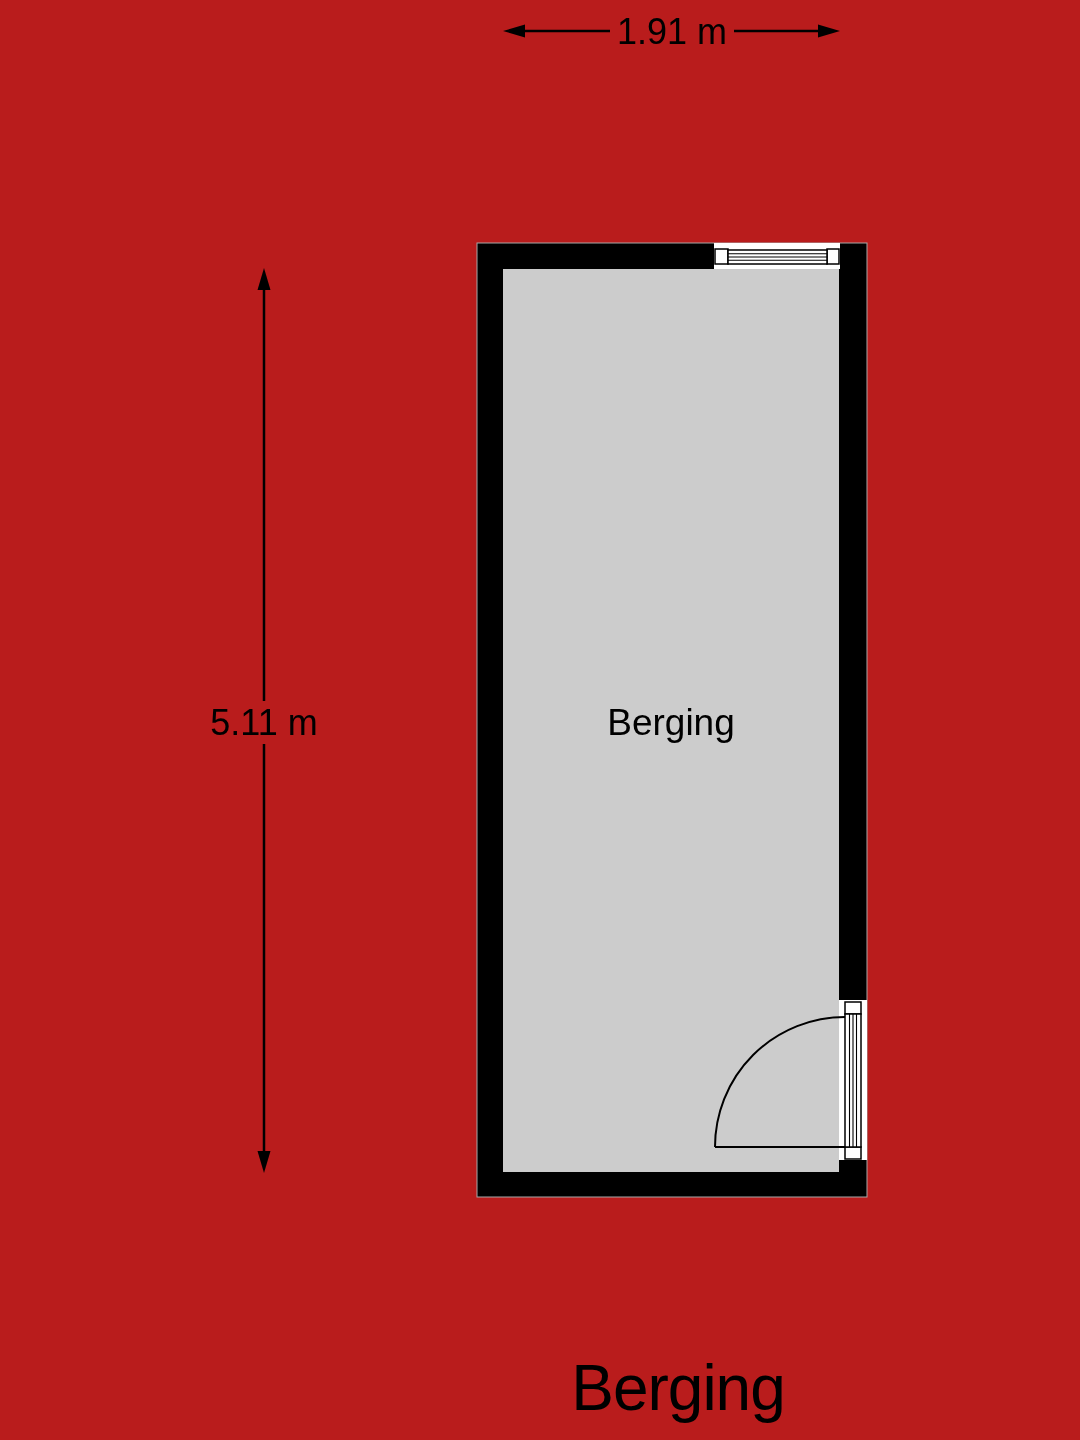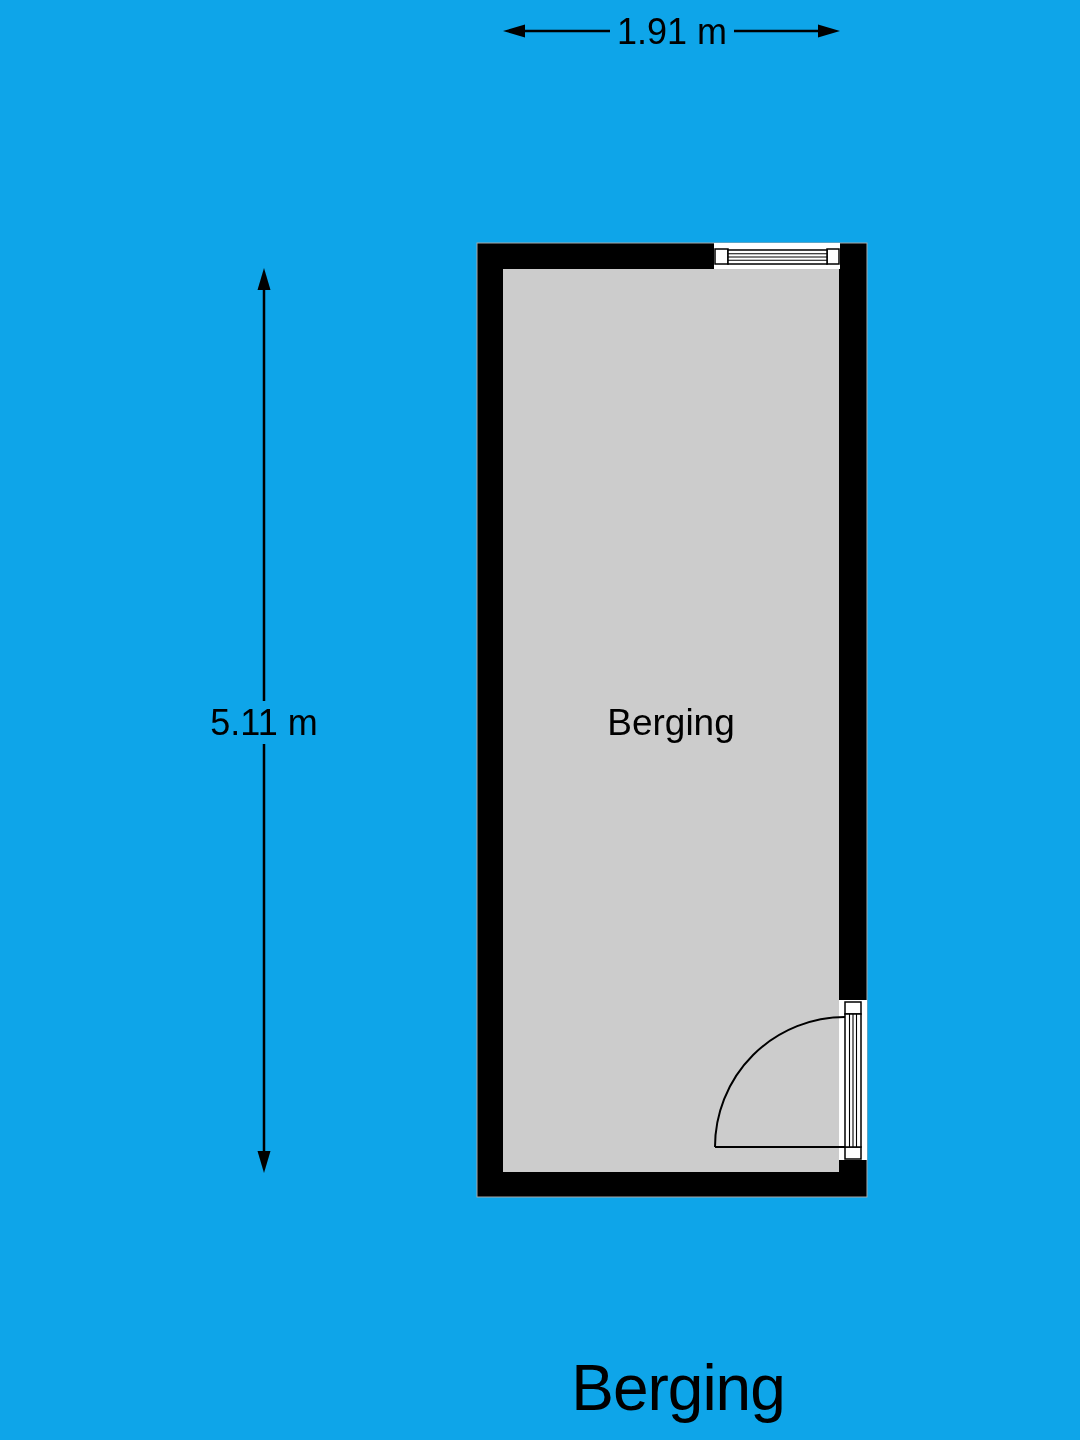--- a/index.html
+++ b/index.html
@@ -4,21 +4,21 @@
 <style>
   html, body {
     margin: 0;
     padding: 0;
     background: #ffffff;
   }
   .canvas {
     position: relative;
     width: 1080px;
     height: 1440px;
-    background: #0ea5e9;
+    background: #b91c1c;
     overflow: hidden;
     font-family: "Liberation Sans", sans-serif;
   }
   svg { display: block; }
   text {
     font-family: "Liberation Sans", sans-serif;
     fill: #000000;
   }
   .dim-label  { font-size: 36px; }
   .room-label { font-size: 37px; }

